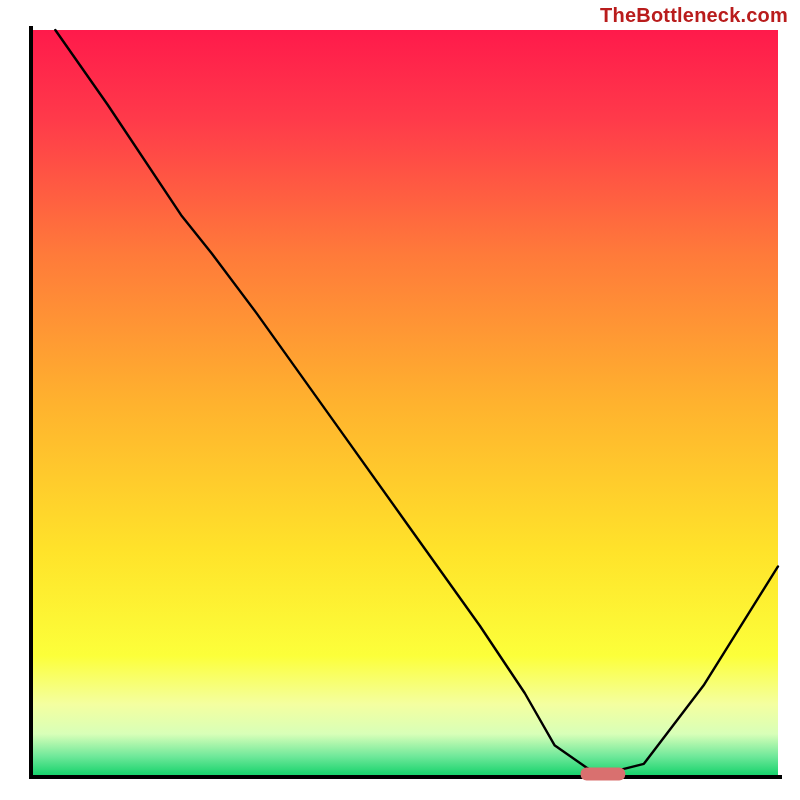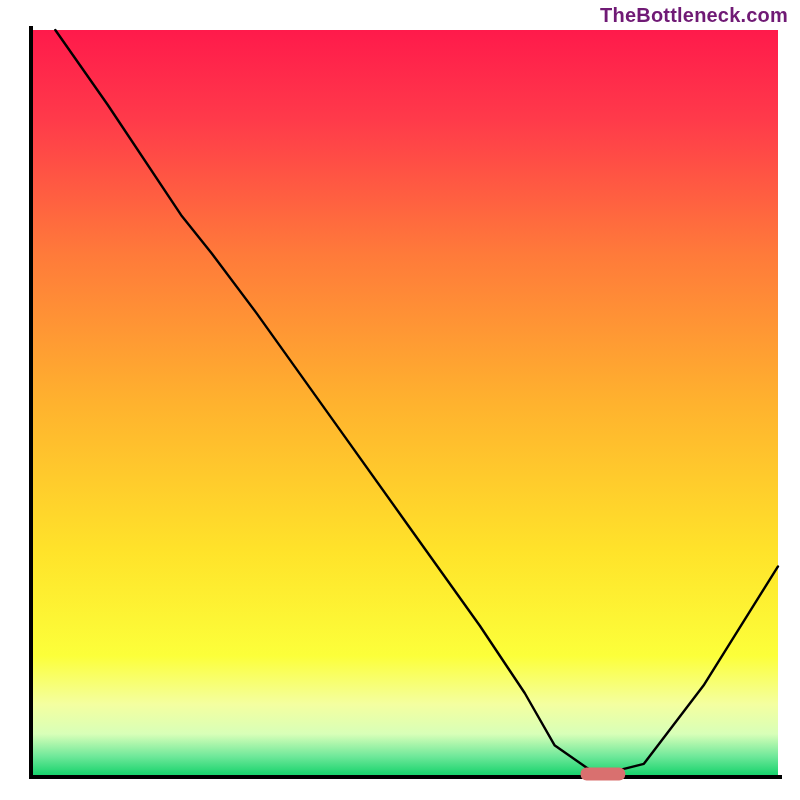--- a/index.html
+++ b/index.html
@@ -9,21 +9,21 @@
     height: 800px;
     background: #ffffff;
     font-family: Arial, Helvetica, sans-serif;
   }
   .watermark {
     position: absolute;
     top: 4px;
     right: 12px;
     font-size: 20px;
     font-weight: bold;
-    color: #701a75;
+    color: #b91c1c;
     letter-spacing: 0.2px;
   }
   .chart-wrap {
     position: absolute;
     top: 0;
     left: 0;
     width: 800px;
     height: 800px;
   }
   svg { display: block; }

